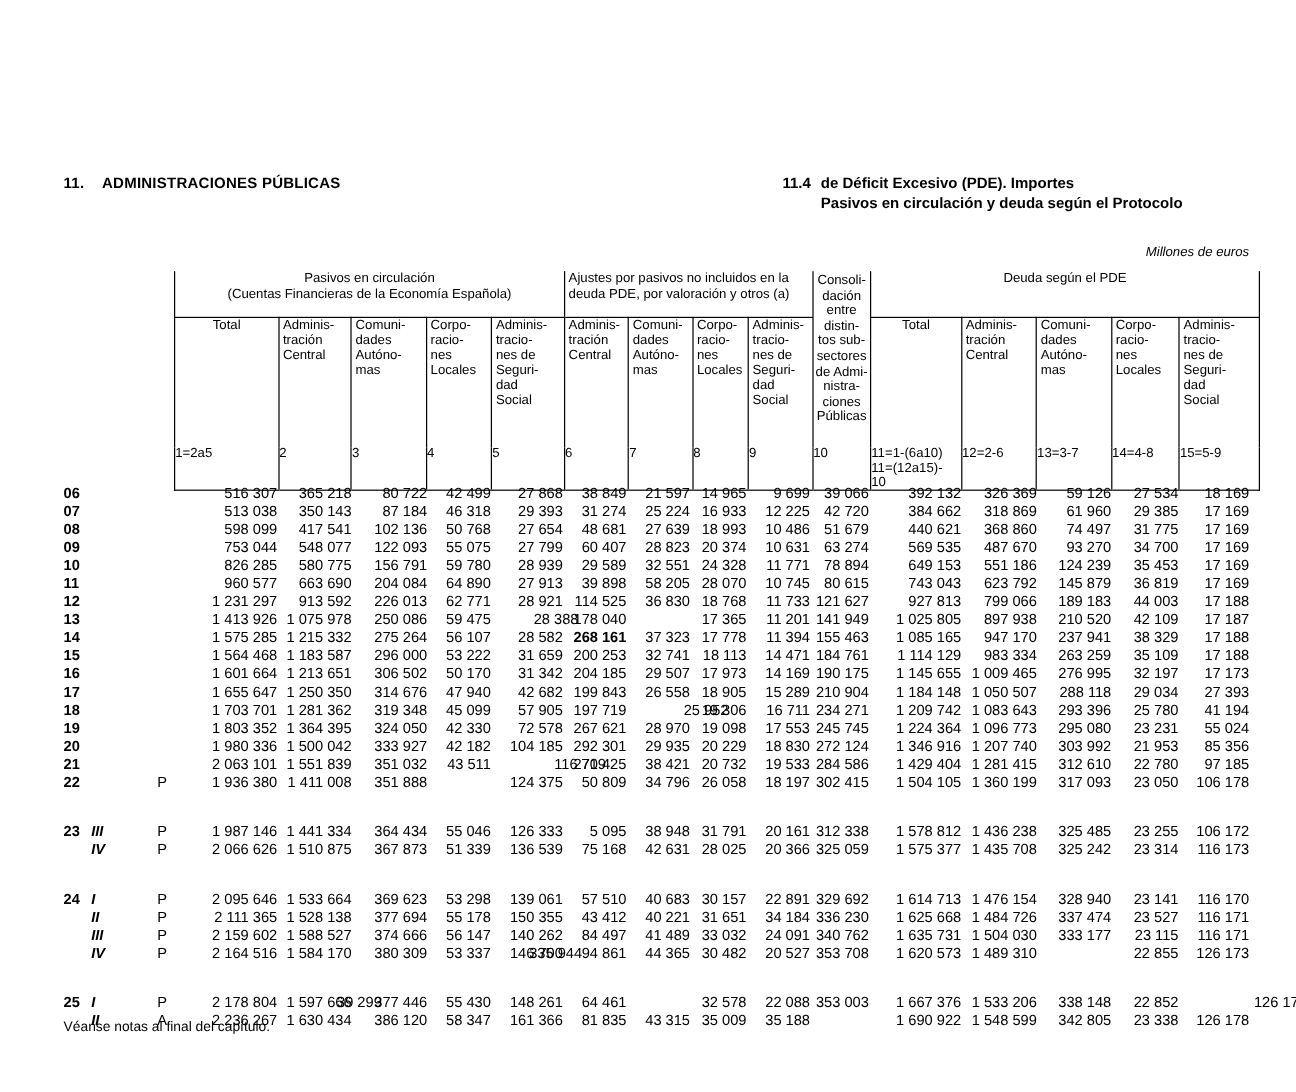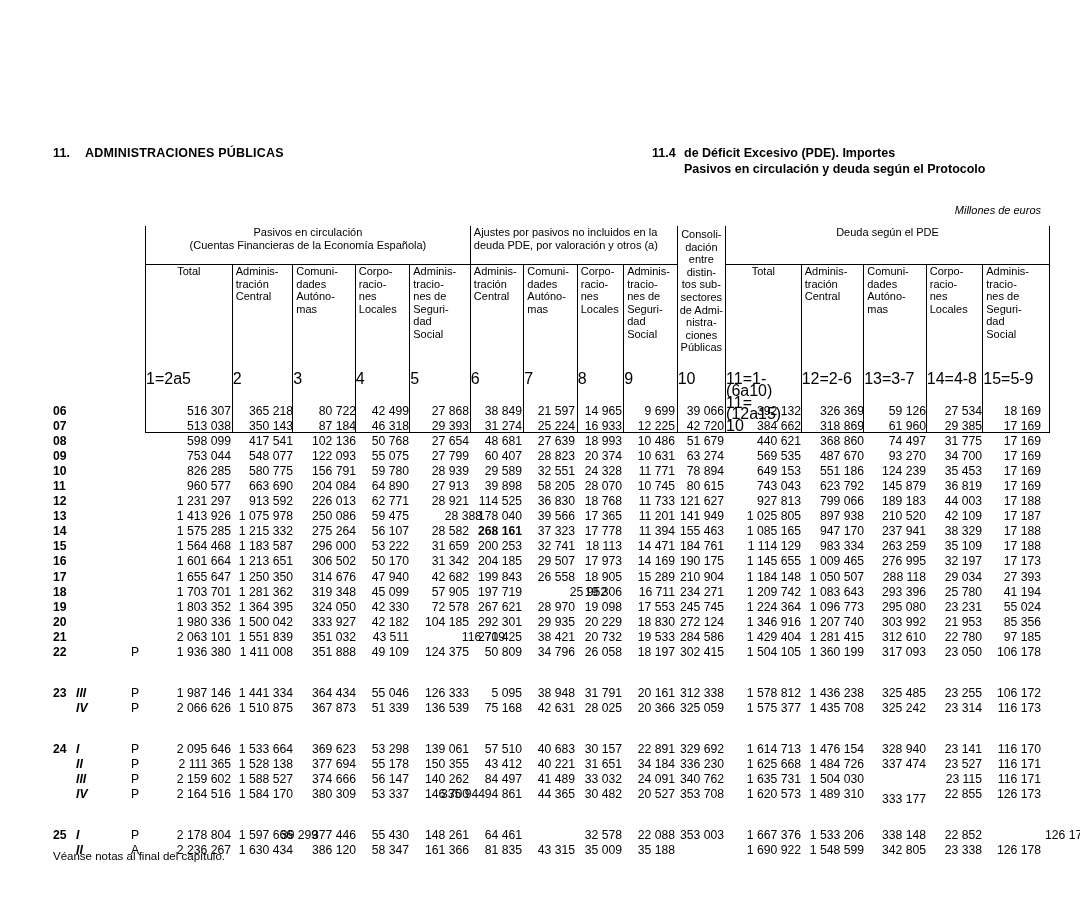--- a/index.html
+++ b/index.html
@@ -99,21 +99,21 @@
     vertical-align: top;
     padding-top: 7px;
   }
   .cname.vl { border-left: 1px solid #000; }
   .cname.vl-hd { border-left: 1.3px solid #000; }
   .cname.vr-hd { border-right: 1.3px solid #000; }
   .cname.lft { text-align: left; padding-left: 3px; }
 
   
   .code {
-    font-size: 16px;
+    font-size: 11px;
     line-height: 11.8px;
     text-align: left;
     padding-left: 3px;
     vertical-align: bottom;
     height: 34px;
     border-bottom: 1.3px solid #000;
   }
   .code.vl { border-left: 1px solid #000; }
   .code.vl-hd { border-left: 1.3px solid #000; }
   .code.vr-hd { border-right: 1.3px solid #000; }
@@ -455,21 +455,20 @@
     <div class="drow">
       <span class="yr">13</span>
       <span class="per"></span>
       <span class="flag"></span>
       <span class="cell" style="left: 0px; width: 231px;">1 413 926</span>
       <span class="cell" style="left: 0px; width: 293px;">1 075 978</span>
       <span class="cell" style="left: 0px; width: 356px;">250 086</span>
       <span class="cell" style="left: 0px; width: 409px;">59 475</span>
       <span class="cell" style="left: 0px; width: 469px; margin-left: 13px;">28 388</span>
       <span class="cell" style="left: 0px; width: 522px;">178 040</span>
-      <span class="cell" style="left: 0px; width: 575px;">39 566</span>
       <span class="cell" style="left: 0px; width: 622px;">17 365</span>
       <span class="cell" style="left: 0px; width: 675px;">11 201</span>
       <span class="cell" style="left: 0px; width: 724px;">141 949</span>
       <span class="cell" style="left: 0px; width: 801px;">1 025 805</span>
       <span class="cell" style="left: 0px; width: 864px;">897 938</span>
       <span class="cell" style="left: 0px; width: 926px;">210 520</span>
       <span class="cell" style="left: 0px; width: 982px;">42 109</span>
       <span class="cell" style="left: 0px; width: 1041px;">17 187</span>
     </div>
     <div class="drow">
@@ -632,21 +631,20 @@
       <span class="cell" style="left: 0px; width: 982px;">22 780</span>
       <span class="cell" style="left: 0px; width: 1041px;">97 185</span>
     </div>
     <div class="drow">
       <span class="yr">22</span>
       <span class="per"></span>
       <span class="flag">P</span>
       <span class="cell" style="left: 0px; width: 231px;">1 936 380</span>
       <span class="cell" style="left: 0px; width: 293px;">1 411 008</span>
       <span class="cell" style="left: 0px; width: 356px;">351 888</span>
-      <span class="cell" style="left: 0px; width: 409px;">49 109</span>
       <span class="cell" style="left: 0px; width: 469px;">124 375</span>
       <span class="cell" style="left: 0px; width: 522px;">50 809</span>
       <span class="cell" style="left: 0px; width: 575px;">34 796</span>
       <span class="cell" style="left: 0px; width: 622px;">26 058</span>
       <span class="cell" style="left: 0px; width: 675px;">18 197</span>
       <span class="cell" style="left: 0px; width: 724px;">302 415</span>
       <span class="cell" style="left: 0px; width: 801px;">1 504 105</span>
       <span class="cell" style="left: 0px; width: 864px;">1 360 199</span>
       <span class="cell" style="left: 0px; width: 926px;">317 093</span>
       <span class="cell" style="left: 0px; width: 982px;">23 050</span>
@@ -743,21 +741,21 @@
       <span class="cell" style="left: 0px; width: 356px;">374 666</span>
       <span class="cell" style="left: 0px; width: 409px;">56 147</span>
       <span class="cell" style="left: 0px; width: 469px;">140 262</span>
       <span class="cell" style="left: 0px; width: 522px;">84 497</span>
       <span class="cell" style="left: 0px; width: 575px;">41 489</span>
       <span class="cell" style="left: 0px; width: 622px;">33 032</span>
       <span class="cell" style="left: 0px; width: 675px;">24 091</span>
       <span class="cell" style="left: 0px; width: 724px;">340 762</span>
       <span class="cell" style="left: 0px; width: 801px;">1 635 731</span>
       <span class="cell" style="left: 0px; width: 864px;">1 504 030</span>
-      <span class="cell" style="left: 0px; width: 926px; margin-top: 20px;">333 177</span>
+      <span class="cell" style="left: 0px; width: 926px;">333 177</span>
       <span class="cell" style="left: 0px; width: 982px;">23 115</span>
       <span class="cell" style="left: 0px; width: 1041px;">116 171</span>
     </div>
     <div class="drow">
       <span class="yr"></span>
       <span class="per">IV</span>
       <span class="flag">P</span>
       <span class="cell" style="left: 0px; width: 231px;">2 164 516</span>
       <span class="cell" style="left: 0px; width: 293px;">1 584 170</span>
       <span class="cell" style="left: 0px; width: 356px;">380 309</span>

